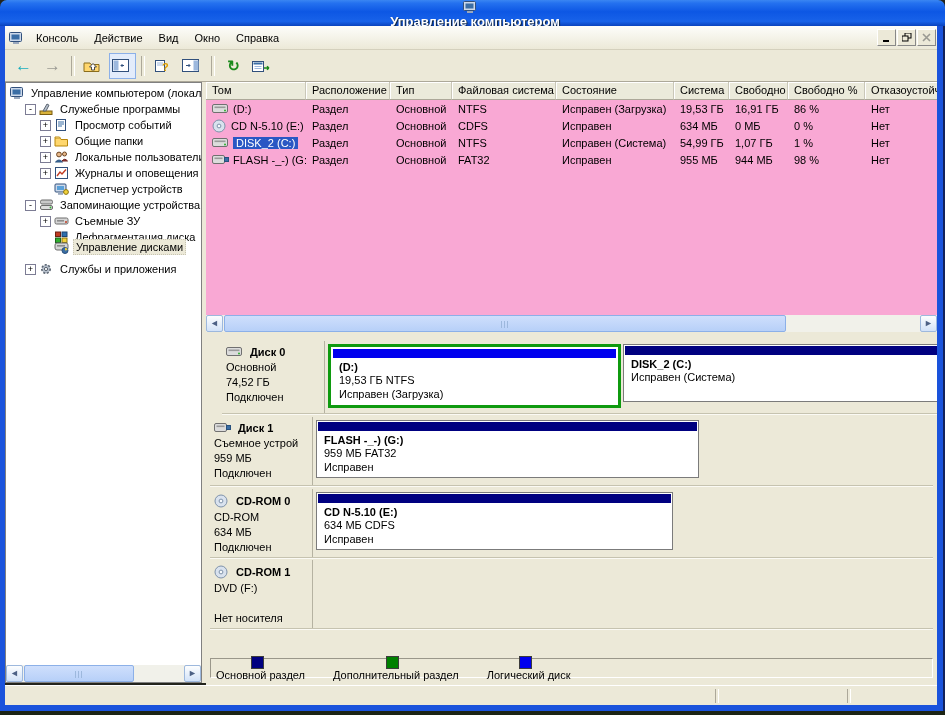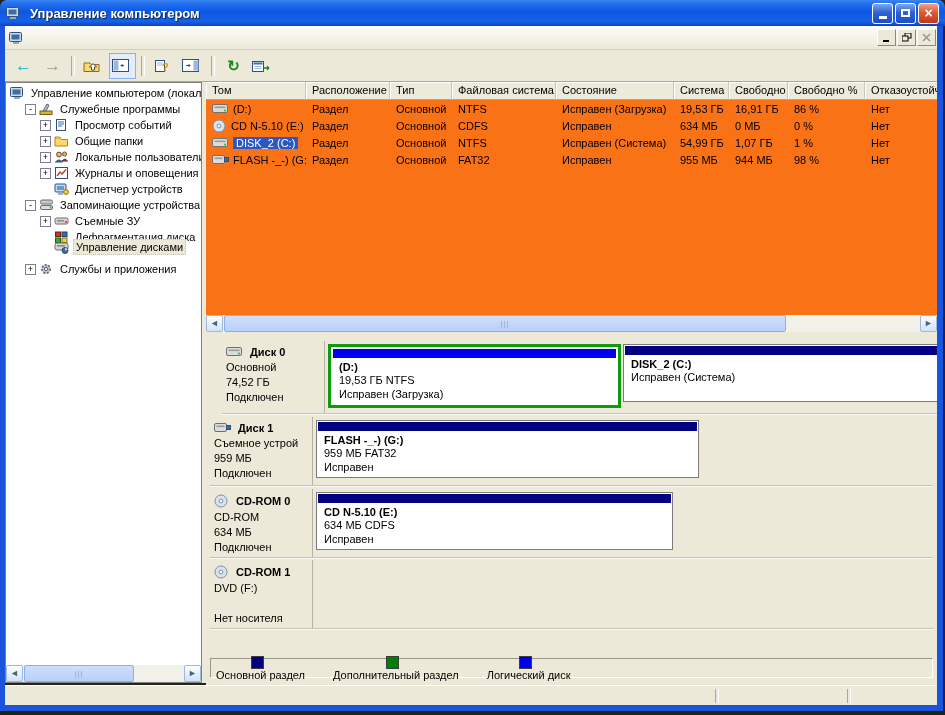--- a/index.html
+++ b/index.html
@@ -7,21 +7,21 @@
   #window{position:absolute;left:0;top:0;width:945px;height:713px;}
   
   .frame-left{position:absolute;left:0;top:26px;width:5px;bottom:4px;background:#1a53dc;}
   .frame-right{position:absolute;left:937px;top:26px;width:6px;bottom:4px;background:#1a53dc;}
   .frame-right2{position:absolute;left:943px;top:26px;width:2px;bottom:0;background:#12225c;}
   .frame-bottom{position:absolute;left:0;top:705px;width:943px;height:6px;background:#1a53dc;}
   .frame-bottom2{position:absolute;left:0;top:711px;width:945px;height:4px;background:#1c2414;}
   
   .titlebar{position:absolute;left:0;top:0;width:945px;height:26px;border-radius:7px 7px 0 0;
     background:linear-gradient(180deg,#3a86f2 0%,#2471ef 12%,#0d57e4 45%,#1862e9 82%,#0a43bd 100%);
-    display:flex;align-items:center;padding:0 6px;box-sizing:border-box;}
+    display:flex;align-items:center;padding:0 6px;box-sizing:border-box;flex-direction:column;}
   .t-text{color:#fff;font-weight:bold;font-size:13px;margin-left:5px;text-shadow:1px 1px 1px #123;flex:1;}
   .tb-btn{width:21px;height:21px;border-radius:3px;margin-left:2px;border:1px solid #fff;
     display:flex;align-items:center;justify-content:center;box-sizing:border-box;
     background:linear-gradient(180deg,#7da7f0,#2f63d0 45%,#1c4ec0);}
   .tb-btn.close{background:linear-gradient(180deg,#f0a088,#dd5937 45%,#c13a18);}
   .glyph-min{width:8px;height:3px;background:#fff;margin-top:9px;}
   .glyph-max{width:9px;height:8px;border:2px solid #fff;box-sizing:border-box;}
   .glyph-x{color:#fff;font-weight:bold;font-size:14px;line-height:14px;}
   
   .menubar{position:absolute;left:5px;top:26px;width:932px;height:24px;background:linear-gradient(180deg,#fdfdfa,#ece9d8);
@@ -53,21 +53,21 @@
   .hs-arrow{position:absolute;top:0;width:17px;height:17px;border:1px solid #9db8dd;border-radius:2px;
     background:linear-gradient(180deg,#fdfefe,#d2e2f8);box-sizing:border-box;color:#4d6185;
     font-size:9px;line-height:14px;text-align:center;}
   .hs-thumb{position:absolute;top:0;height:17px;border:1px solid #8cb0e8;border-radius:2px;
     background:linear-gradient(180deg,#cfdffc,#b7d0f8);box-sizing:border-box;}
   .hs-grip{position:absolute;left:50%;top:5px;width:8px;height:7px;margin-left:-4px;
     background:repeating-linear-gradient(90deg,#9db8dd 0 1px,transparent 1px 3px);}
   
   .splitter{position:absolute;left:202px;top:82px;width:4px;bottom:30px;background:#ece9d8;}
   
-  .listview{position:absolute;left:206px;top:82px;width:731px;height:233px;background:#f97316;overflow:hidden;}
+  .listview{position:absolute;left:206px;top:82px;width:731px;height:233px;background:#f9a8d4;overflow:hidden;}
   .lv-header{display:flex;height:18px;}
   .lv-hcell{background:#ebeadb;border-right:1px solid #c9c7b8;border-bottom:1px solid #aca899;
     box-shadow:inset 1px 1px 0 #fff;font-size:11px;color:#000;padding:2px 4px 0 6px;
     box-sizing:border-box;white-space:nowrap;overflow:hidden;flex:none;}
   .lv-row{display:flex;height:17px;align-items:center;}
   .lv-cell{font-size:11px;padding:0 4px 0 6px;box-sizing:border-box;white-space:nowrap;overflow:hidden;flex:none;display:flex;align-items:center;}
   .lv-cell .vicon{margin-right:4px;display:flex;flex:none;}
   .vol-sel{background:#2a57c4;color:#fff;padding:0 3px;}
   
   .graph{position:absolute;left:206px;top:332px;width:731px;height:353px;background:#ece9d8;overflow:hidden;}
@@ -117,20 +117,27 @@
   </div>
 
   <div class="menubar">
     <span class="ticon" id="menu-icon">
           <svg width="15" height="14">
             <rect x="0.5" y="1.5" width="12" height="9" rx="1" fill="#cdd9ea" stroke="#31507c"></rect>
             <rect x="2.5" y="3.5" width="8" height="5" fill="#3b6ea5"></rect>
             <rect x="4" y="11" width="6" height="2" fill="#9aa8bd"></rect>
           </svg>
         </span>
+    <span id="menu-items" style="display:flex">
+          <span class="menu-item">Консоль</span>
+          <span class="menu-item">Действие</span>
+          <span class="menu-item">Вид</span>
+          <span class="menu-item">Окно</span>
+          <span class="menu-item">Справка</span>
+        </span>
     <span class="mb-spacer"></span>
     <span class="mb-btn">
           <svg width="9" height="9">
             <rect x="1" y="7" width="6" height="2" fill="#000"></rect>
           </svg>
         </span>
     <span class="mb-btn">
           <svg width="10" height="9">
             <rect x="3" y="0" width="6" height="5" fill="none" stroke="#000"></rect>
             <rect x="0" y="3" width="6" height="5" fill="#ece9d8" stroke="#000"></rect>

